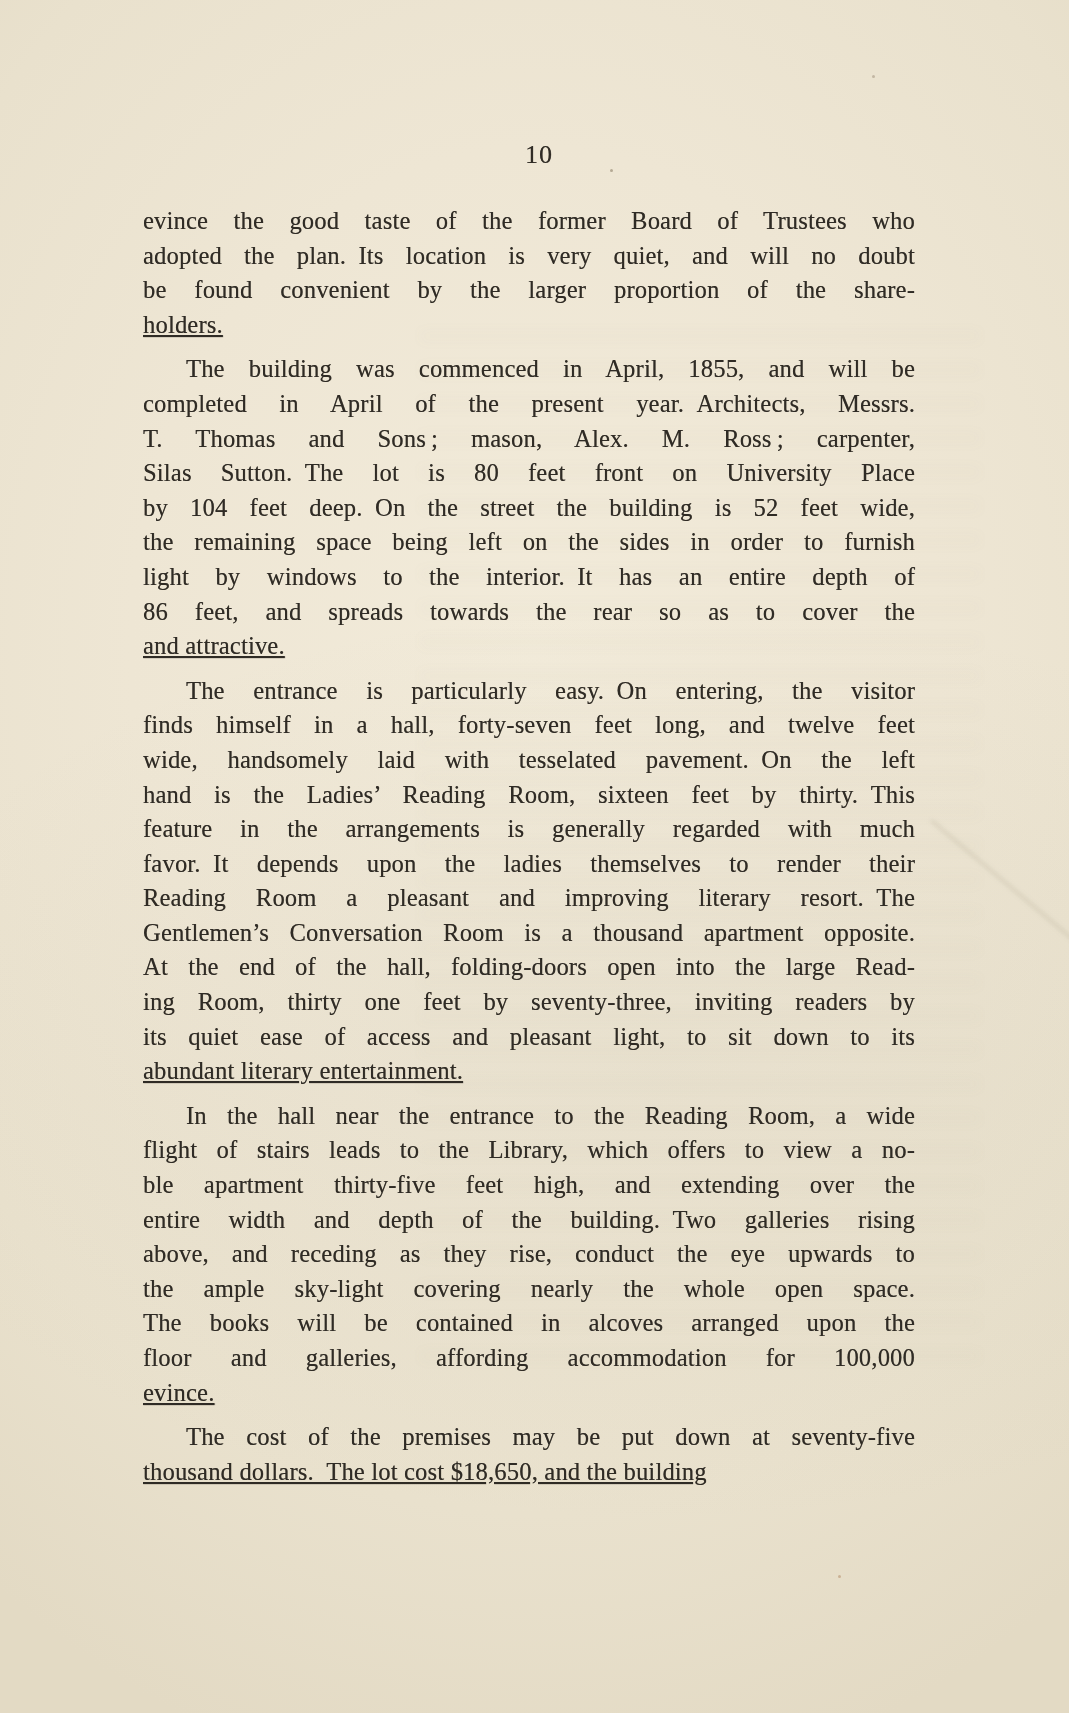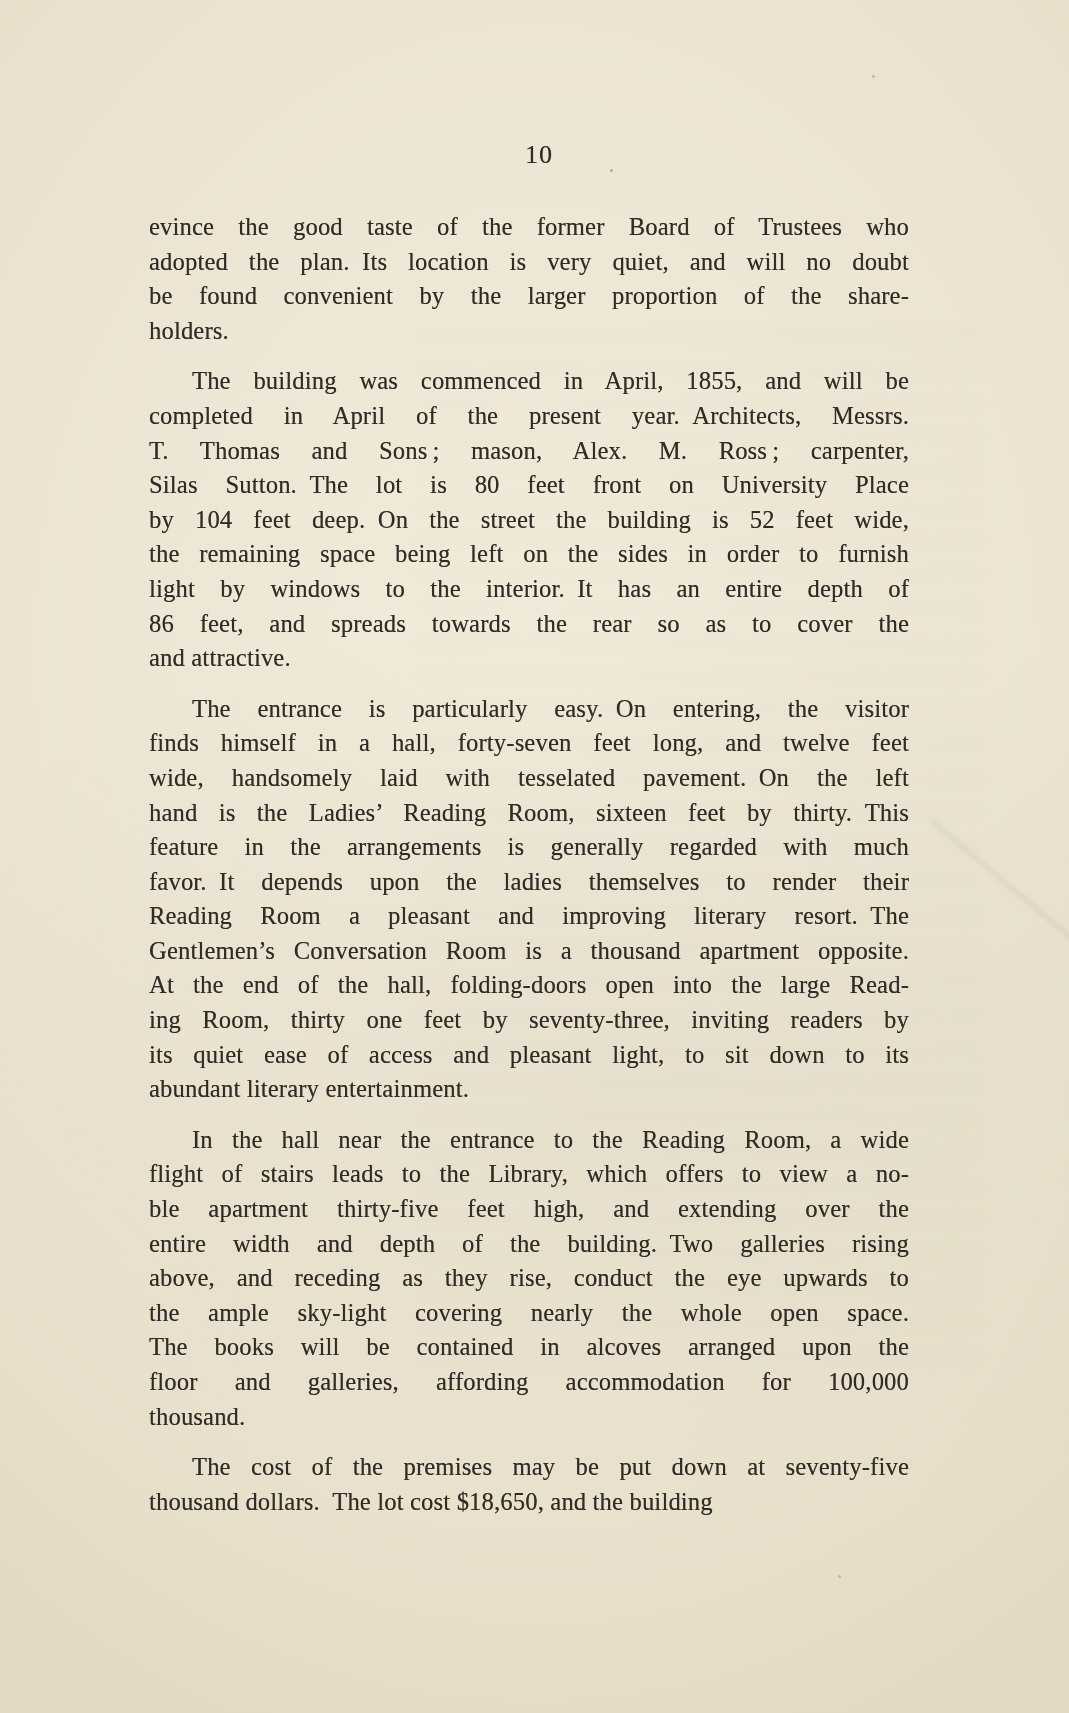--- a/index.html
+++ b/index.html
@@ -63,27 +63,27 @@
   .text-block {
     position: absolute;
     left: 133px;
     top: 194px;
     width: 792px;
     font-size: 24.5px;
     line-height: 34.6px;
     letter-spacing: 0.2px;
     text-shadow: 0.25px 0.25px 0.45px rgba(43,38,30,0.55);
   }
-  .paragraph { margin: 16px; }
+  .paragraph { margin: 10px; }
   .line {
     text-align: justify;
     text-align-last: justify;
     white-space: normal;
   }
-  .line.last { text-align-last: left; }
+  .line.last { text-align-last: left; text-decoration: underline; }
   .line.indent { text-indent: 43px; }
 </style>
 </head>
 <body>
 
 <div class="scan">
   <div class="ghost"></div>
   <div class="crease"></div>
   <div class="speck s1"></div>
   <div class="speck s2"></div>
@@ -125,20 +125,20 @@
       </div>
       <div class="paragraph">
         <div class="line indent">In the hall near the entrance to the Reading Room, a wide</div>
         <div class="line">flight of stairs leads to the Library, which offers to view a no-</div>
         <div class="line">ble apartment thirty-five feet high, and extending over the</div>
         <div class="line">entire width and depth of the building. Two galleries rising</div>
         <div class="line">above, and receding as they rise, conduct the eye upwards to</div>
         <div class="line">the ample sky-light covering nearly the whole open space.</div>
         <div class="line">The books will be contained in alcoves arranged upon the</div>
         <div class="line">floor and galleries, affording accommodation for 100,000</div>
-        <div class="line last">thousand.</div>
+        <div class="line last">evince.</div>
       </div>
       <div class="paragraph">
         <div class="line indent">The cost of the premises may be put down at seventy-five</div>
         <div class="line last">thousand dollars. The lot cost $18,650, and the building</div>
       </div>
     </div>
 </div>
 
 </body></html>

